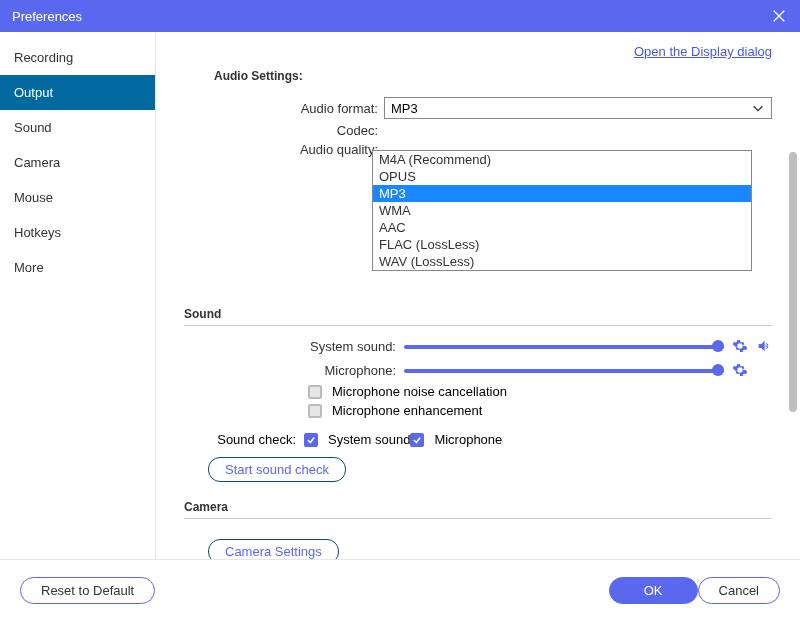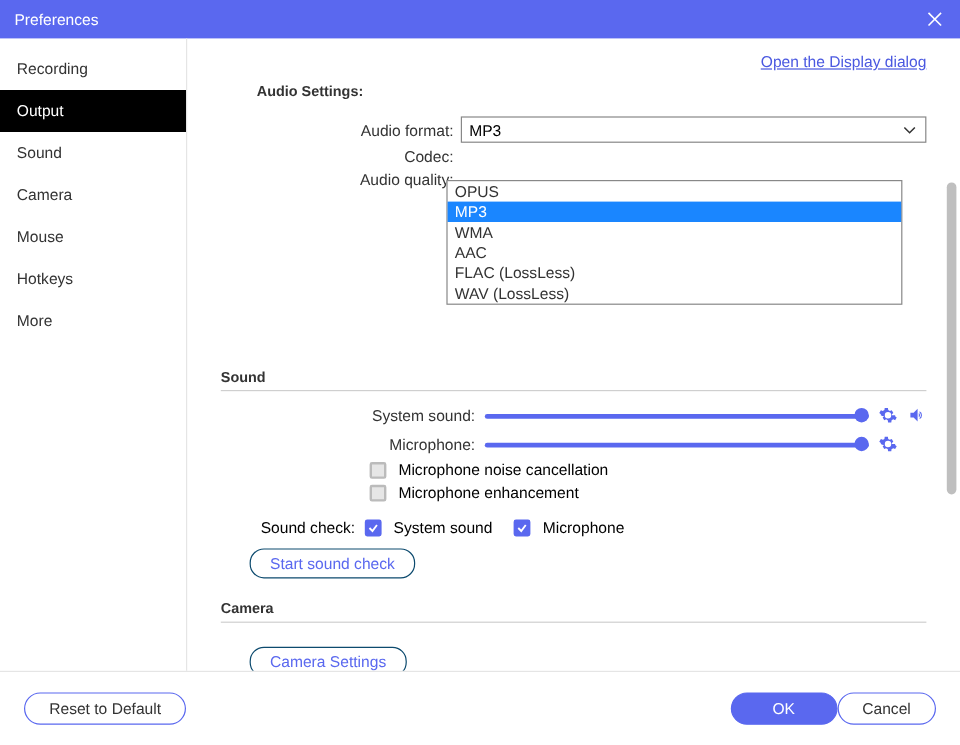--- a/index.html
+++ b/index.html
@@ -2,21 +2,21 @@
 <html><head>
 <meta charset="utf-8">
 <style>
   * { box-sizing: border-box; margin: 0; padding: 0; font-family: -apple-system, "Segoe UI", Arial, sans-serif; font-size: 13px; }
   body { width: 800px; height: 621px; background: #fff; overflow: hidden; position: relative; }
   .titlebar { height: 32px; background: #5a68ef; color: #fff; display: flex; align-items: center; justify-content: space-between; padding: 0 12px; font-size: 14px; }
   .titlebar .close { width: 18px; height: 18px; cursor: pointer; display:flex; align-items:center; justify-content:center; }
   .body { display: flex; height: calc(621px - 32px - 50px); }
   .sidebar { width: 156px; border-right: 1px solid #e5e5e5; padding-top: 8px; }
   .sidebar-item { padding: 10px 14px; color: #333; cursor:pointer; }
-  .sidebar-item.active { background: #000000; color: #fff; }
+  .sidebar-item.active { background: #0369a1; color: #fff; }
   .content { flex: 1; position: relative; overflow: hidden; padding: 10px 28px; }
   .scroll { position:absolute; right:3px; top:120px; width:8px; height:260px; background:#bfbfbf; border-radius:4px; }
   .toplink { text-align: right; padding: 2px 0 10px; }
   .toplink a { color:#4a58e0; text-decoration: underline; cursor: pointer; }
   .section-title { color:#5b636e; font-size:12px; border-bottom:1px solid #cfcfcf; padding-bottom:4px; margin-top:18px; margin-bottom:10px; }
   .section-title.first { margin-top:0; border:none; color:#333; font-weight:600; padding-left:30px;}
   .section-title.sound { font-weight:600; color:#333;}
   .audio-rows { margin-left:10px; }
   .row { display:flex; align-items:center; margin:4px 0; }
   .row label { width: 190px; text-align:right; padding-right:6px; color:#333; }
@@ -90,20 +90,21 @@
       <div class="row">
         <label>Codec:</label>
       </div>
       <div class="row">
         <label>Audio quality:</label>
       </div>
     </div>
 
     
     <div class="dropdown">
+      <div class="opt"><span>M4A (Recommend)</span></div>
       <div class="opt"><span>OPUS</span></div>
       <div class="opt sel"><span>MP3</span></div>
       <div class="opt"><span>WMA</span></div>
       <div class="opt"><span>AAC</span></div>
       <div class="opt"><span>FLAC (LossLess)</span></div>
       <div class="opt"><span>WAV (LossLess)</span></div>
     </div>
 
     
     <div class="section-title sound" style="margin-top:150px;">Sound</div>
@@ -149,21 +150,21 @@
       <span>Microphone enhancement</span>
     </div>
 
     <div class="sc-row">
       <span class="lbl">Sound check:</span>
       <span class="chk filled">
         <svg viewBox="0 0 16 16" fill="none" stroke="#fff" stroke-width="2.5">
             <polyline points="3,8 7,12 13,4"></polyline>
           </svg>
       </span>
-      <span style="margin-right:18px;">System sound</span>
+      <span style="">System sound</span>
       <span class="chk filled">
         <svg viewBox="0 0 16 16" fill="none" stroke="#fff" stroke-width="2.5">
             <polyline points="3,8 7,12 13,4"></polyline>
           </svg>
       </span>
       <span>Microphone</span>
     </div>
 
     <button class="pillbtn">Start sound check</button>
 

